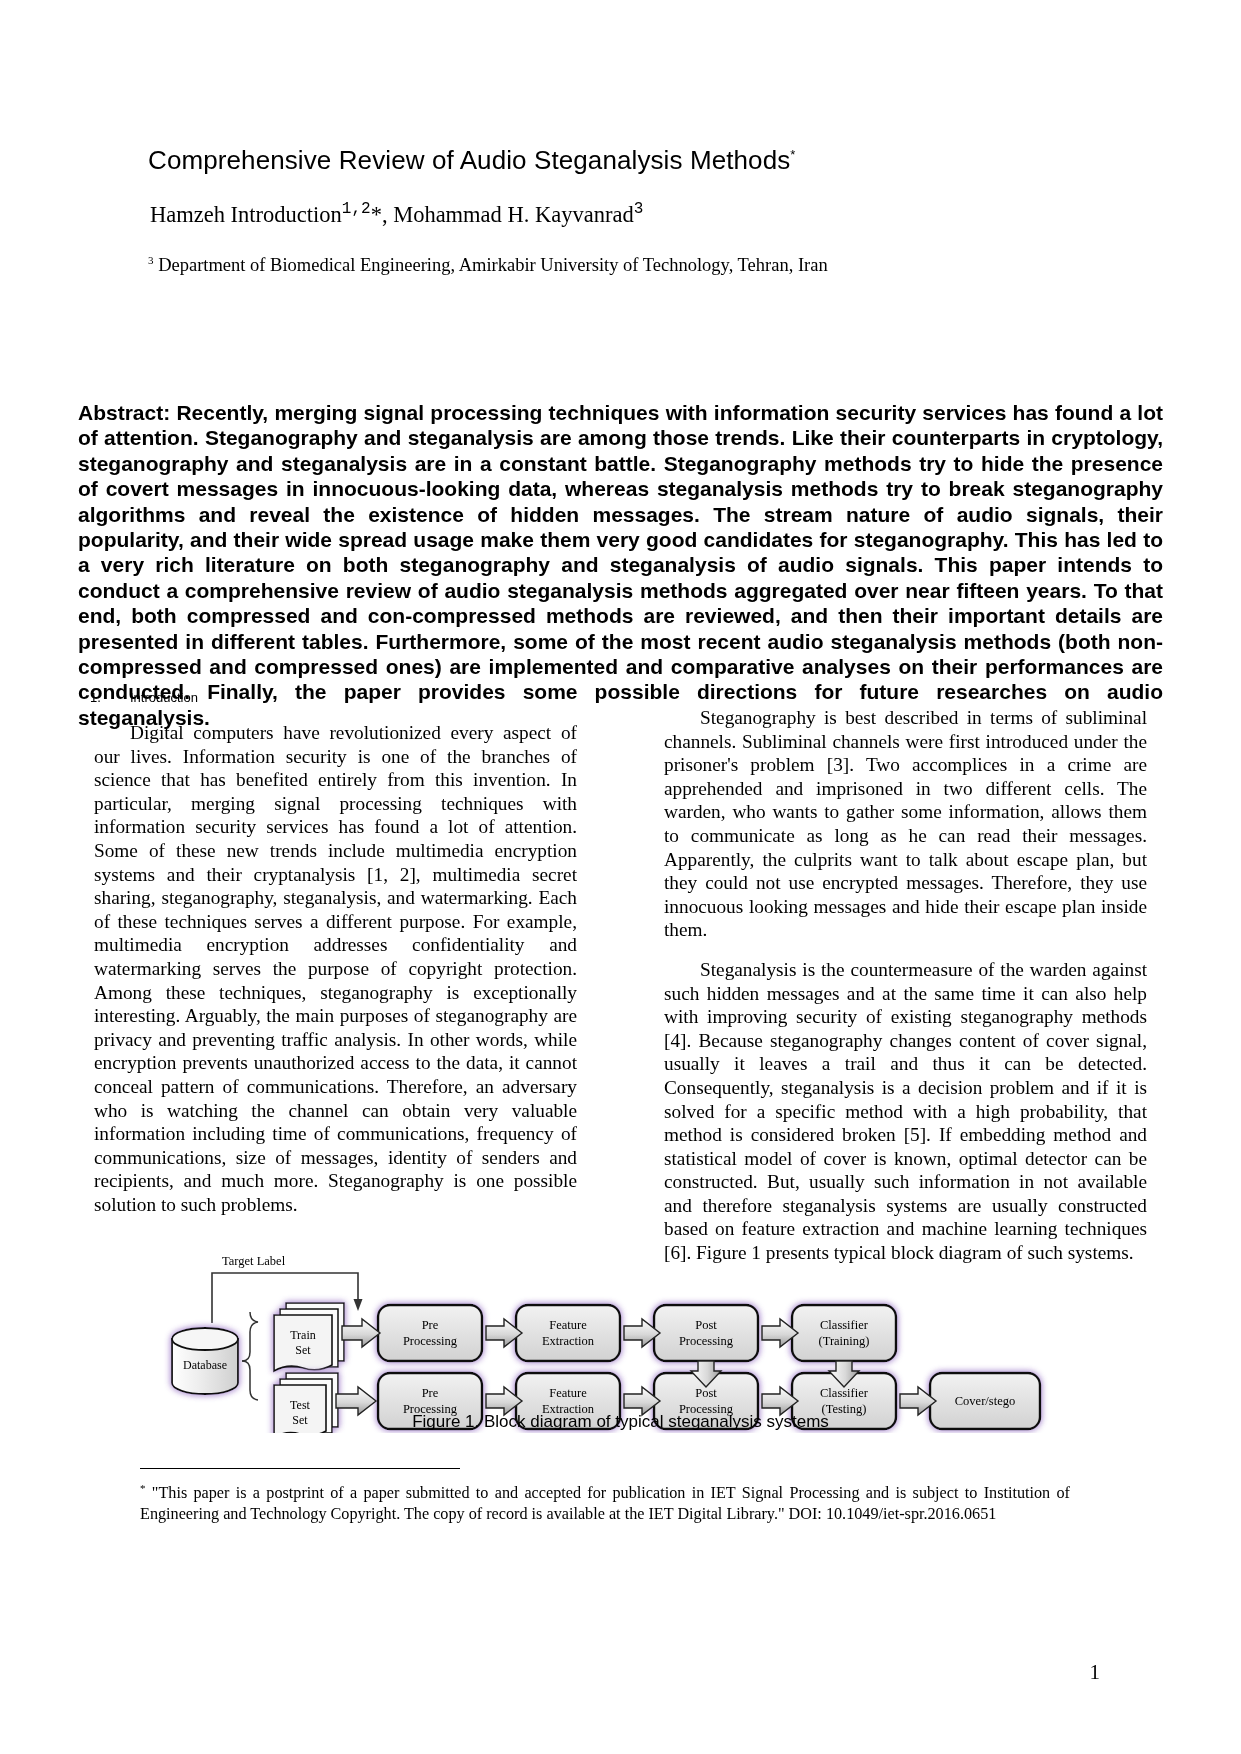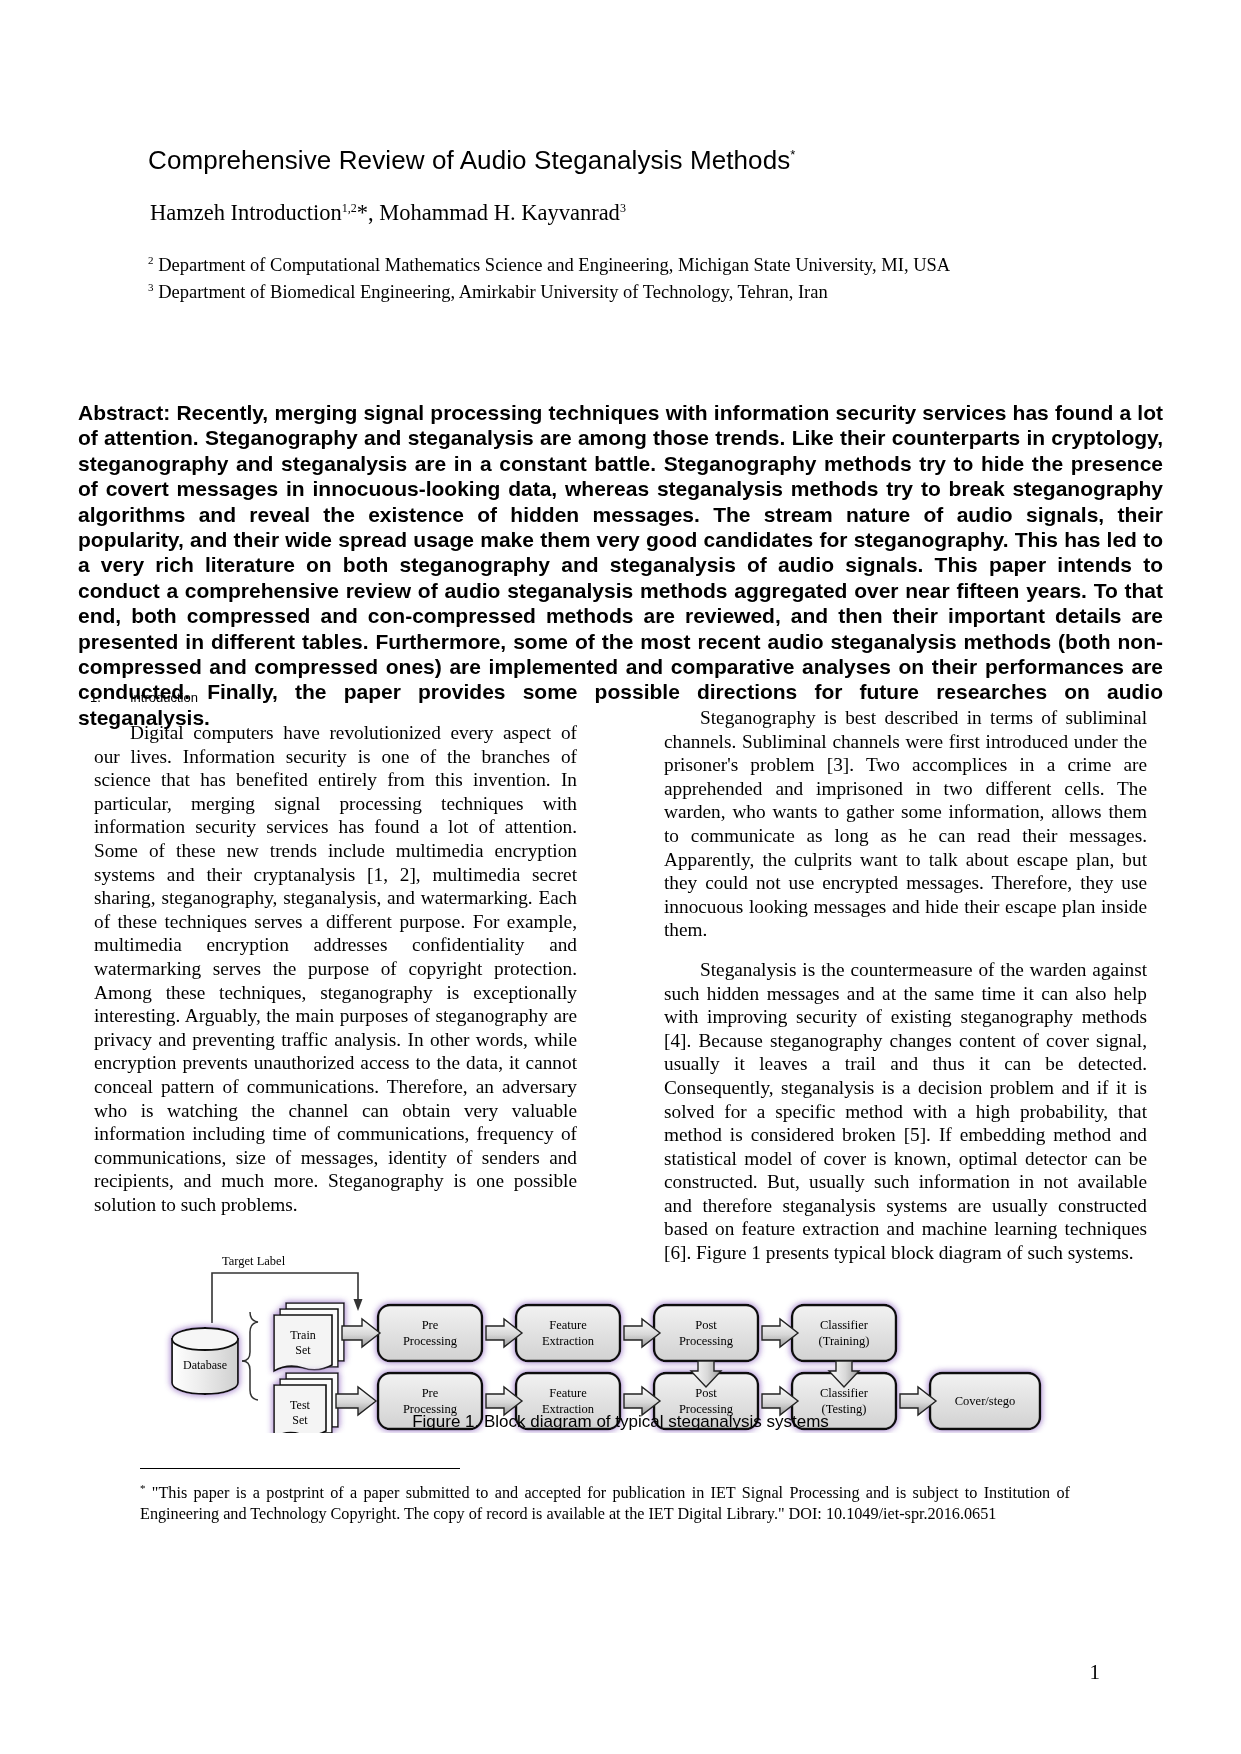--- a/index.html
+++ b/index.html
@@ -32,21 +32,21 @@
   }
   .title sup { font-size:13px; vertical-align:super; }
 
   .authors {
     position:absolute;
     left:150px; top:200px;
     width:900px;
     font-family:"Liberation Serif", serif;
     font-size:22.5px;
   }
-  .authors sup { font-size:12px; vertical-align:super; }
+  .authors sup { font-size:16px; vertical-align:super;font-family:Liberation Mono, monospace; }
 
   .affils {
     position:absolute;
     left:148px; top:250px;
     width:920px;
     font-family:"Liberation Serif", serif;
     font-size:18.5px;
     line-height:21.5px;
   }
   .affils .ln { white-space:nowrap; }
@@ -153,24 +153,20 @@
 
   <div class="title">
     <span>Comprehensive Review of Audio Steganalysis Methods</span><sup>*</sup>
   </div>
 
   <div class="authors">
     <span>Hamzeh Introduction</span><sup>1,2</sup><span>*, Mohammad H. Kayvanrad</span><sup>3</sup>
   </div>
 
   <div class="affils">
-    <div class="ln">
-      <sup>2</sup>
-      <span>Department of Computational Mathematics Science and Engineering, Michigan State University, MI, USA</span>
-    </div>
     <div class="ln">
       <sup>3</sup>
       <span>Department of Biomedical Engineering, Amirkabir University of Technology, Tehran, Iran</span>
     </div>
   </div>
 
   <div class="abstract">Abstract: Recently, merging signal processing techniques with information security services has found a lot of attention. Steganography and steganalysis are among those trends. Like their counterparts in cryptology, steganography and steganalysis are in a constant battle. Steganography methods try to hide the presence of covert messages in innocuous-looking data, whereas steganalysis methods try to break steganography algorithms and reveal the existence of hidden messages. The stream nature of audio signals, their popularity, and their wide spread usage make them very good candidates for steganography. This has led to a very rich literature on both steganography and steganalysis of audio signals. This paper intends to conduct a comprehensive review of audio steganalysis methods aggregated over near fifteen years. To that end, both compressed and con-compressed methods are reviewed, and then their important details are presented in different tables. Furthermore, some of the most recent audio steganalysis methods (both non-compressed and compressed ones) are implemented and comparative analyses on their performances are conducted. Finally, the paper provides some possible directions for future researches on audio steganalysis.</div>
 
   <div class="columns">
     <div class="col left">

